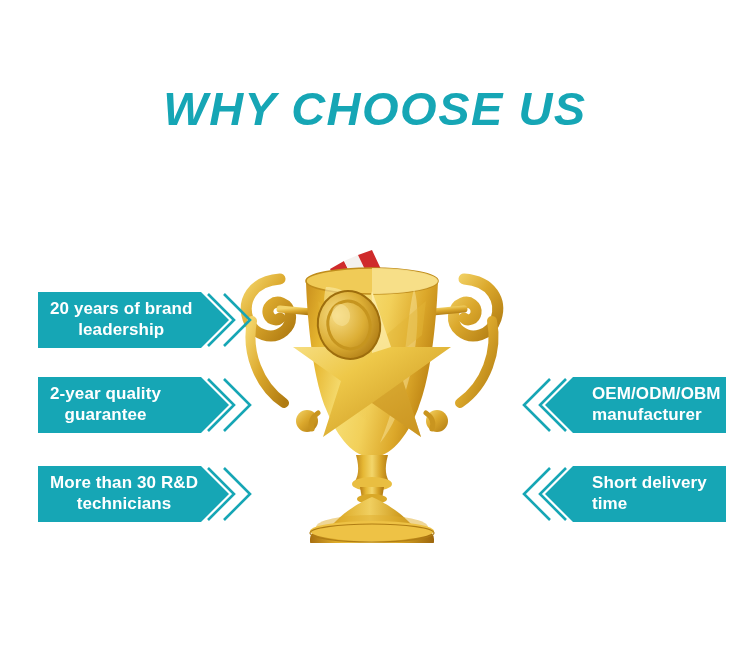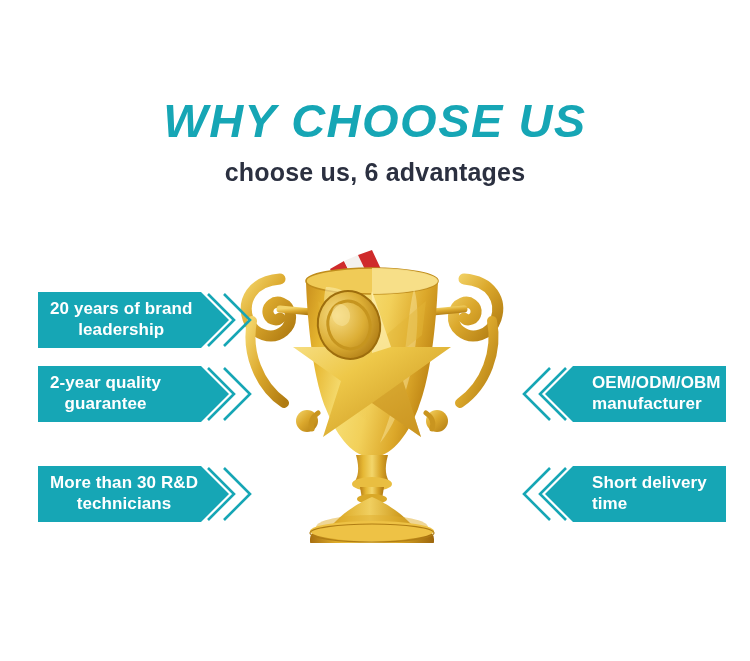--- a/index.html
+++ b/index.html
@@ -15,21 +15,21 @@
     width: 750px;
     height: 661px;
     background: #ffffff;
     overflow: hidden;
   }
 
   
   .heading {
     position: absolute;
     left: 0;
-    top: 96px;
+    top: 84px;
     width: 750px;
     text-align: center;
   }
   .title {
     font-family: "Liberation Sans", sans-serif;
     font-size: 47px;
     font-weight: bold;
     font-style: italic;
     letter-spacing: 1.5px;
     color: #16a6b5;
@@ -82,31 +82,30 @@
     letter-spacing: 0.1px;
     white-space: pre-line;
   }
   .banner-left  .banner-text { left: 12px;  text-align: center; }
   .banner-right .banner-text { left: 76px;  text-align: left; }
 
   .banner-left  { left: 38px;  width: 220px; }
   .banner-right { left: 516px; width: 210px; }
 
   .row1 { top: 292px; }
-  .row2 { top: 366px; }
+  .row2 { top: 377px; }
   .row3 { top: 466px; }
 </style>
 </head>
 <body>
 
 <div id="poster">
 
   <div class="heading">
     <div class="title">WHY CHOOSE US</div>
-    <div class="subtitle">choose us, 6 advantages</div>
   </div>
 
   <div class="trophy-wrap">
     <svg viewBox="0 0 300 300" xmlns="http://www.w3.org/2000/svg">
       <defs>
         <linearGradient id="cupG" x1="0" y1="0" x2="1" y2="0.3">
           <stop offset="0%" stop-color="#c98f1d"></stop>
           <stop offset="18%" stop-color="#e6b62f"></stop>
           <stop offset="42%" stop-color="#f6dd72"></stop>
           <stop offset="62%" stop-color="#f2d05a"></stop>

